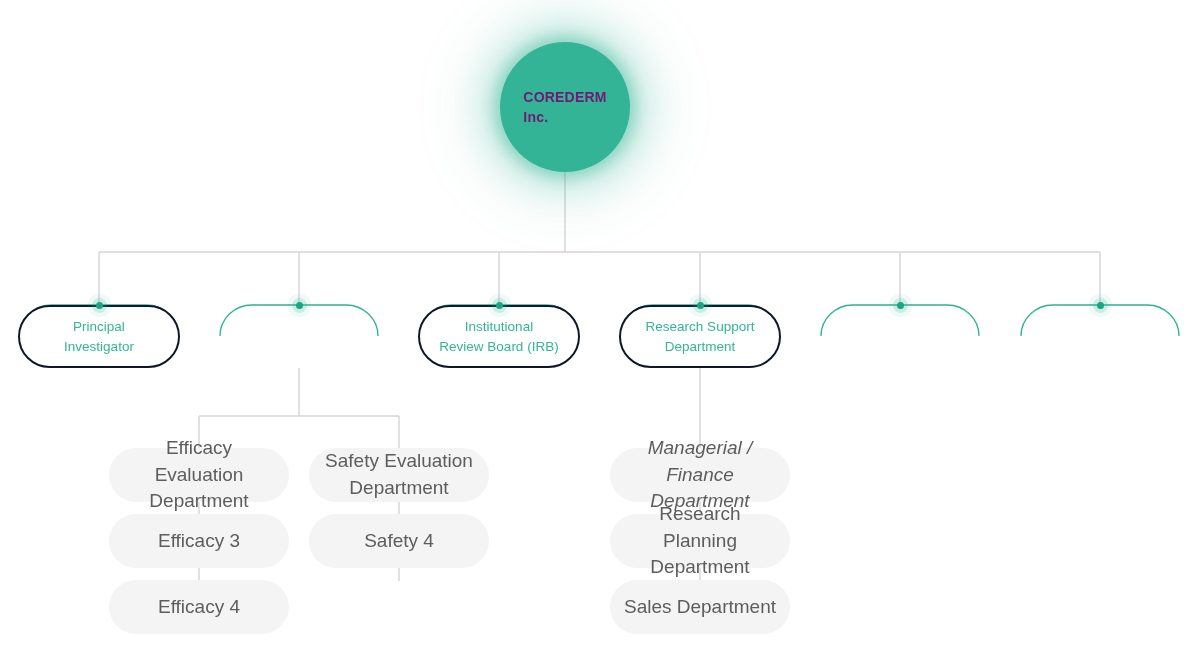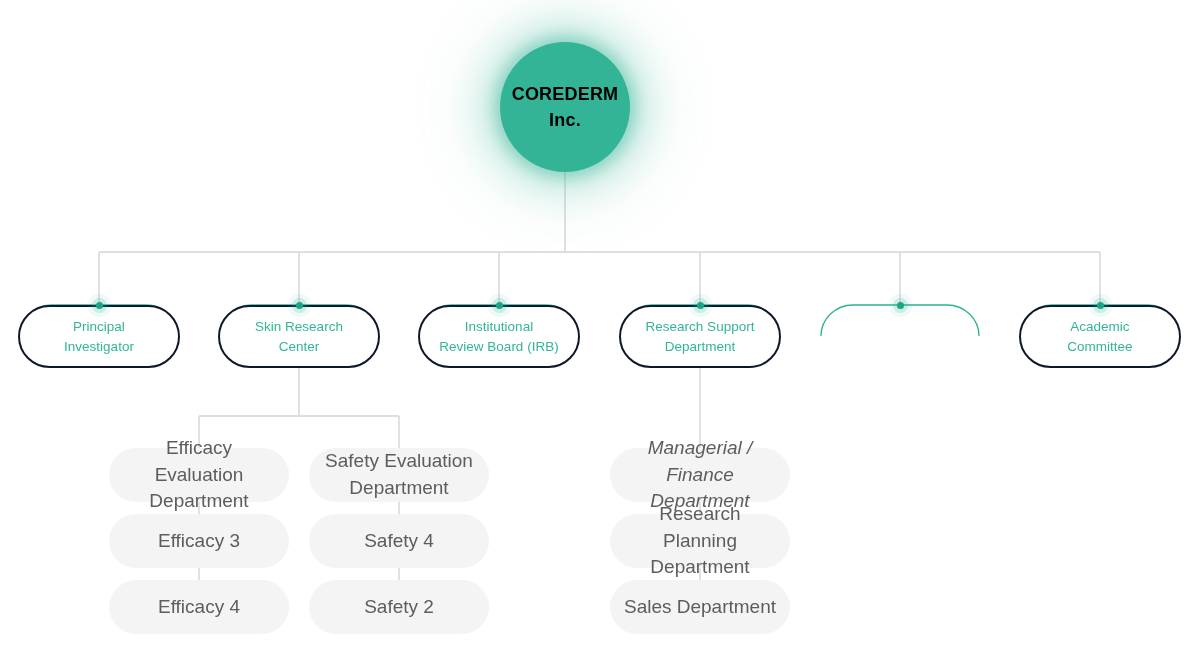--- a/index.html
+++ b/index.html
@@ -40,23 +40,23 @@
     height: 130px;
     border-radius: 50%;
     background: #34b497;
     box-shadow:
       0 0 14px 6px rgba(52, 180, 151, 0.40),
       0 0 34px 18px rgba(52, 180, 151, 0.22),
       0 0 60px 34px rgba(52, 180, 151, 0.10);
     display: flex;
     align-items: center;
     justify-content: center;
-    text-align: center;
-    color: #000000;
-    font-size: 18px;
+    text-align: left;
+    color: #701a75;
+    font-size: 14px;
     font-weight: bold;
     line-height: 1.45;
     letter-spacing: 0.2px;
     z-index: 4;
   }
   .root-node .root-line { display: block; }
 
   
   .l2-node {
     position: absolute;
@@ -161,52 +161,40 @@
   </div>
 
   <div class="l2-node" style="left:18px; top:305px; width:162px;">
     <div>
       <span class="l2-label">Principal</span>
       <span class="l2-label">Investigator</span>
     </div>
   </div>
   <div class="node-dot" style="left:95.5px; top:301.5px;"></div>
 
-  <div class="l2-node" style="left:218px; top:305px; width:162px;">
-    <div>
-      <span class="l2-label">Skin Research</span>
-      <span class="l2-label">Center</span>
-    </div>
-  </div>
   <div class="node-dot" style="left:295.5px; top:301.5px;"></div>
 
   <div class="l2-node" style="left:418px; top:305px; width:162px;">
     <div>
       <span class="l2-label">Institutional</span>
       <span class="l2-label">Review Board (IRB)</span>
     </div>
   </div>
   <div class="node-dot" style="left:495.5px; top:301.5px;"></div>
 
   <div class="l2-node" style="left:619px; top:305px; width:162px;">
     <div>
       <span class="l2-label">Research Support</span>
       <span class="l2-label">Department</span>
     </div>
   </div>
   <div class="node-dot" style="left:696.5px; top:301.5px;"></div>
 
   <div class="node-dot" style="left:896.5px; top:301.5px;"></div>
 
-  <div class="l2-node" style="left:1019px; top:305px; width:162px;">
-    <div>
-      <span class="l2-label">Academic</span>
-      <span class="l2-label">Committee</span>
-    </div>
-  </div>
   <div class="node-dot" style="left:1096.5px; top:301.5px;"></div>
 
   <div class="l3-node" style="left:109px; top:448px;">
     <div>
       <span class="l3-label">Efficacy Evaluation</span>
       <span class="l3-label">Department</span>
     </div>
   </div>
   <div class="l3-node" style="left:109px; top:514px;">
     <div>
@@ -223,25 +211,20 @@
     <div>
       <span class="l3-label">Safety Evaluation</span>
       <span class="l3-label">Department</span>
     </div>
   </div>
   <div class="l3-node" style="left:309px; top:514px;">
     <div>
       <span class="l3-label">Safety 4</span>
     </div>
   </div>
-  <div class="l3-node" style="left:309px; top:580px;">
-    <div>
-      <span class="l3-label">Safety 2</span>
-    </div>
-  </div>
 
   <div class="l3-node" style="left:610px; top:448px;font-style:italic;">
     <div>
       <span class="l3-label">Managerial / Finance</span>
       <span class="l3-label">Department</span>
     </div>
   </div>
   <div class="l3-node" style="left:610px; top:514px;">
     <div>
       <span class="l3-label">Research Planning</span>

